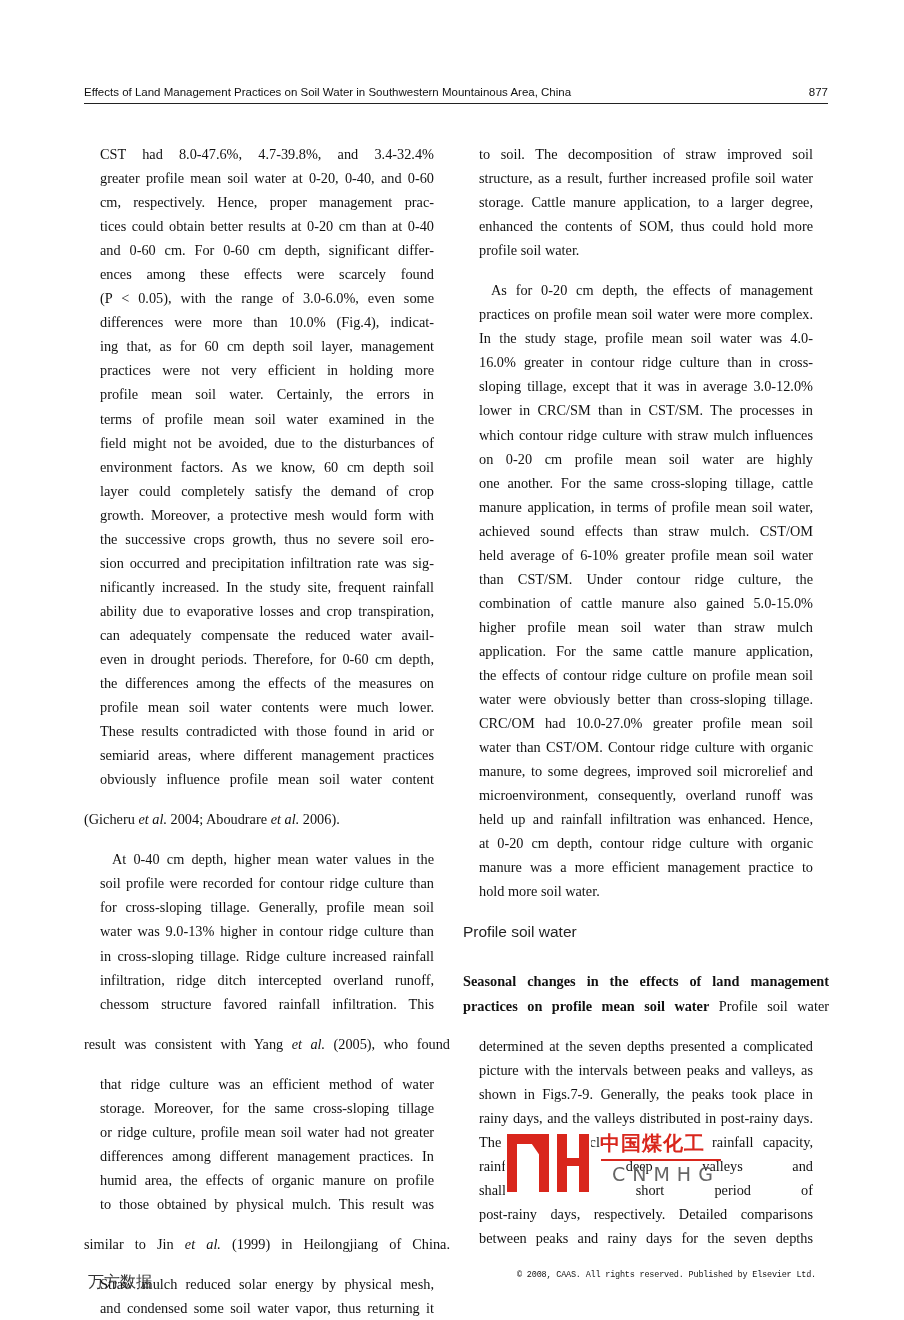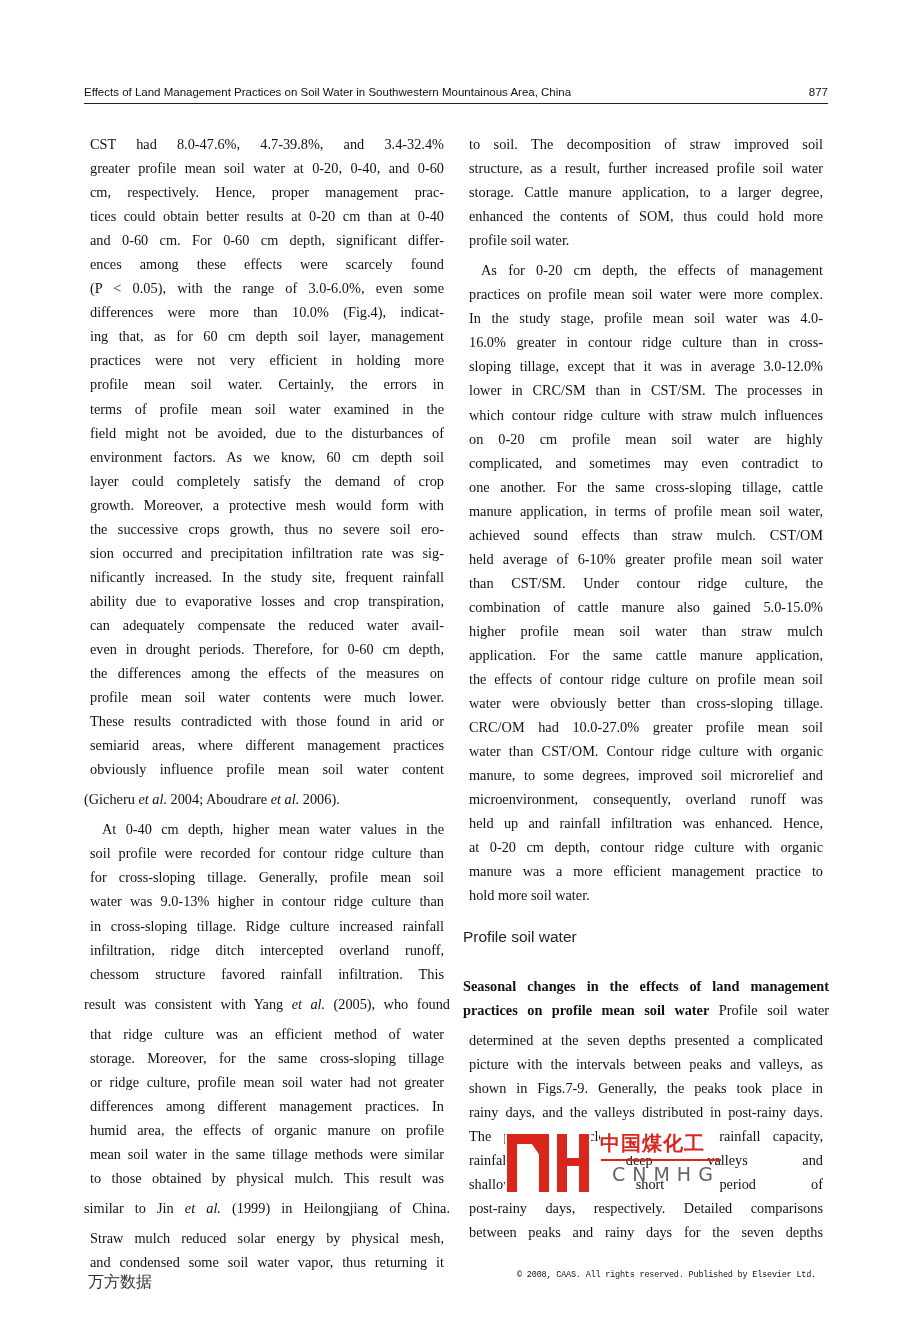--- a/index.html
+++ b/index.html
@@ -11,21 +11,21 @@
     }
     .running-head .title { position: absolute; left: 0; top: 3px; }
     .running-head .page { position: absolute; right: 0; top: 3px; }
     .col {
       position: absolute; top: 126px; width: 366px;
       font-family: "Liberation Serif", serif; font-size: 14.3px; line-height: 24.05px;
       text-align: justify;
     }
     .col.left { left: 84px; }
     .col.right { left: 463px; }
-    .col p { margin: 6px; }
+    .col p { margin: 16px; }
     .line { display: block; text-align: justify; text-align-last: justify; white-space: nowrap; height: 24.05px; }
     .line.last { text-align-last: left; }
     i, em { font-style: italic; }
     .section-heading {
       font-family: "Liberation Sans", sans-serif; font-size: 15.5px; color: #222;
       margin: 16px 0 24px 0; height: 26px; line-height: 26px;
     }
     .bold-lead { font-weight: bold; }
     .footer-left {
       position: absolute; left: 88px; top: 1272px;
@@ -102,21 +102,20 @@
     </p>
   <span class="line">
     <span>result was consistent with Yang </span><i>et al.</i><span> (2005), who found</span>
   </span>
   <p id="lp2b">
       <span class="line">that ridge culture was an efficient method of water</span>
       <span class="line">storage.  Moreover, for the same cross-sloping tillage</span>
       <span class="line">or ridge culture, profile mean soil water had not greater</span>
       <span class="line">differences among different management practices.  In</span>
       <span class="line">humid area, the effects of organic manure on profile</span>
-      <span class="line">mean soil water in the same tillage methods were similar</span>
       <span class="line">to those obtained by physical mulch.  This result was</span>
     </p>
   <span class="line">
     <span>similar to Jin </span><i>et al.</i><span> (1999) in Heilongjiang of China.</span>
   </span>
   <p id="lp2c">
       <span class="line">Straw mulch reduced solar energy by physical mesh,</span>
       <span class="line">and condensed some soil water vapor, thus returning it</span>
     </p>
 </div>
@@ -131,21 +130,20 @@
     </p>
   <p id="rp2">
       <span class="line" style="padding-left: 12px;">As for 0-20 cm depth, the effects of management</span>
       <span class="line">practices on profile mean soil water were more complex.</span>
       <span class="line">In the study stage, profile mean soil water was 4.0-</span>
       <span class="line">16.0% greater in contour ridge culture than in cross-</span>
       <span class="line">sloping tillage, except that it was in average 3.0-12.0%</span>
       <span class="line">lower in CRC/SM than in CST/SM.  The processes in</span>
       <span class="line">which contour ridge culture with straw mulch influences</span>
       <span class="line">on 0-20 cm profile mean soil water are highly</span>
-      <span class="line">complicated, and sometimes may even contradict to</span>
       <span class="line">one another.  For the same cross-sloping tillage, cattle</span>
       <span class="line">manure application, in terms of profile mean soil water,</span>
       <span class="line">achieved sound effects than straw mulch.  CST/OM</span>
       <span class="line">held average of 6-10% greater profile mean soil water</span>
       <span class="line">than CST/SM.  Under contour ridge culture, the</span>
       <span class="line">combination of cattle manure also gained 5.0-15.0%</span>
       <span class="line">higher profile mean soil water than straw mulch</span>
       <span class="line">application.  For the same cattle manure application,</span>
       <span class="line">the effects of contour ridge culture on profile mean soil</span>
       <span class="line">water were obviously better than cross-sloping tillage.</span>

